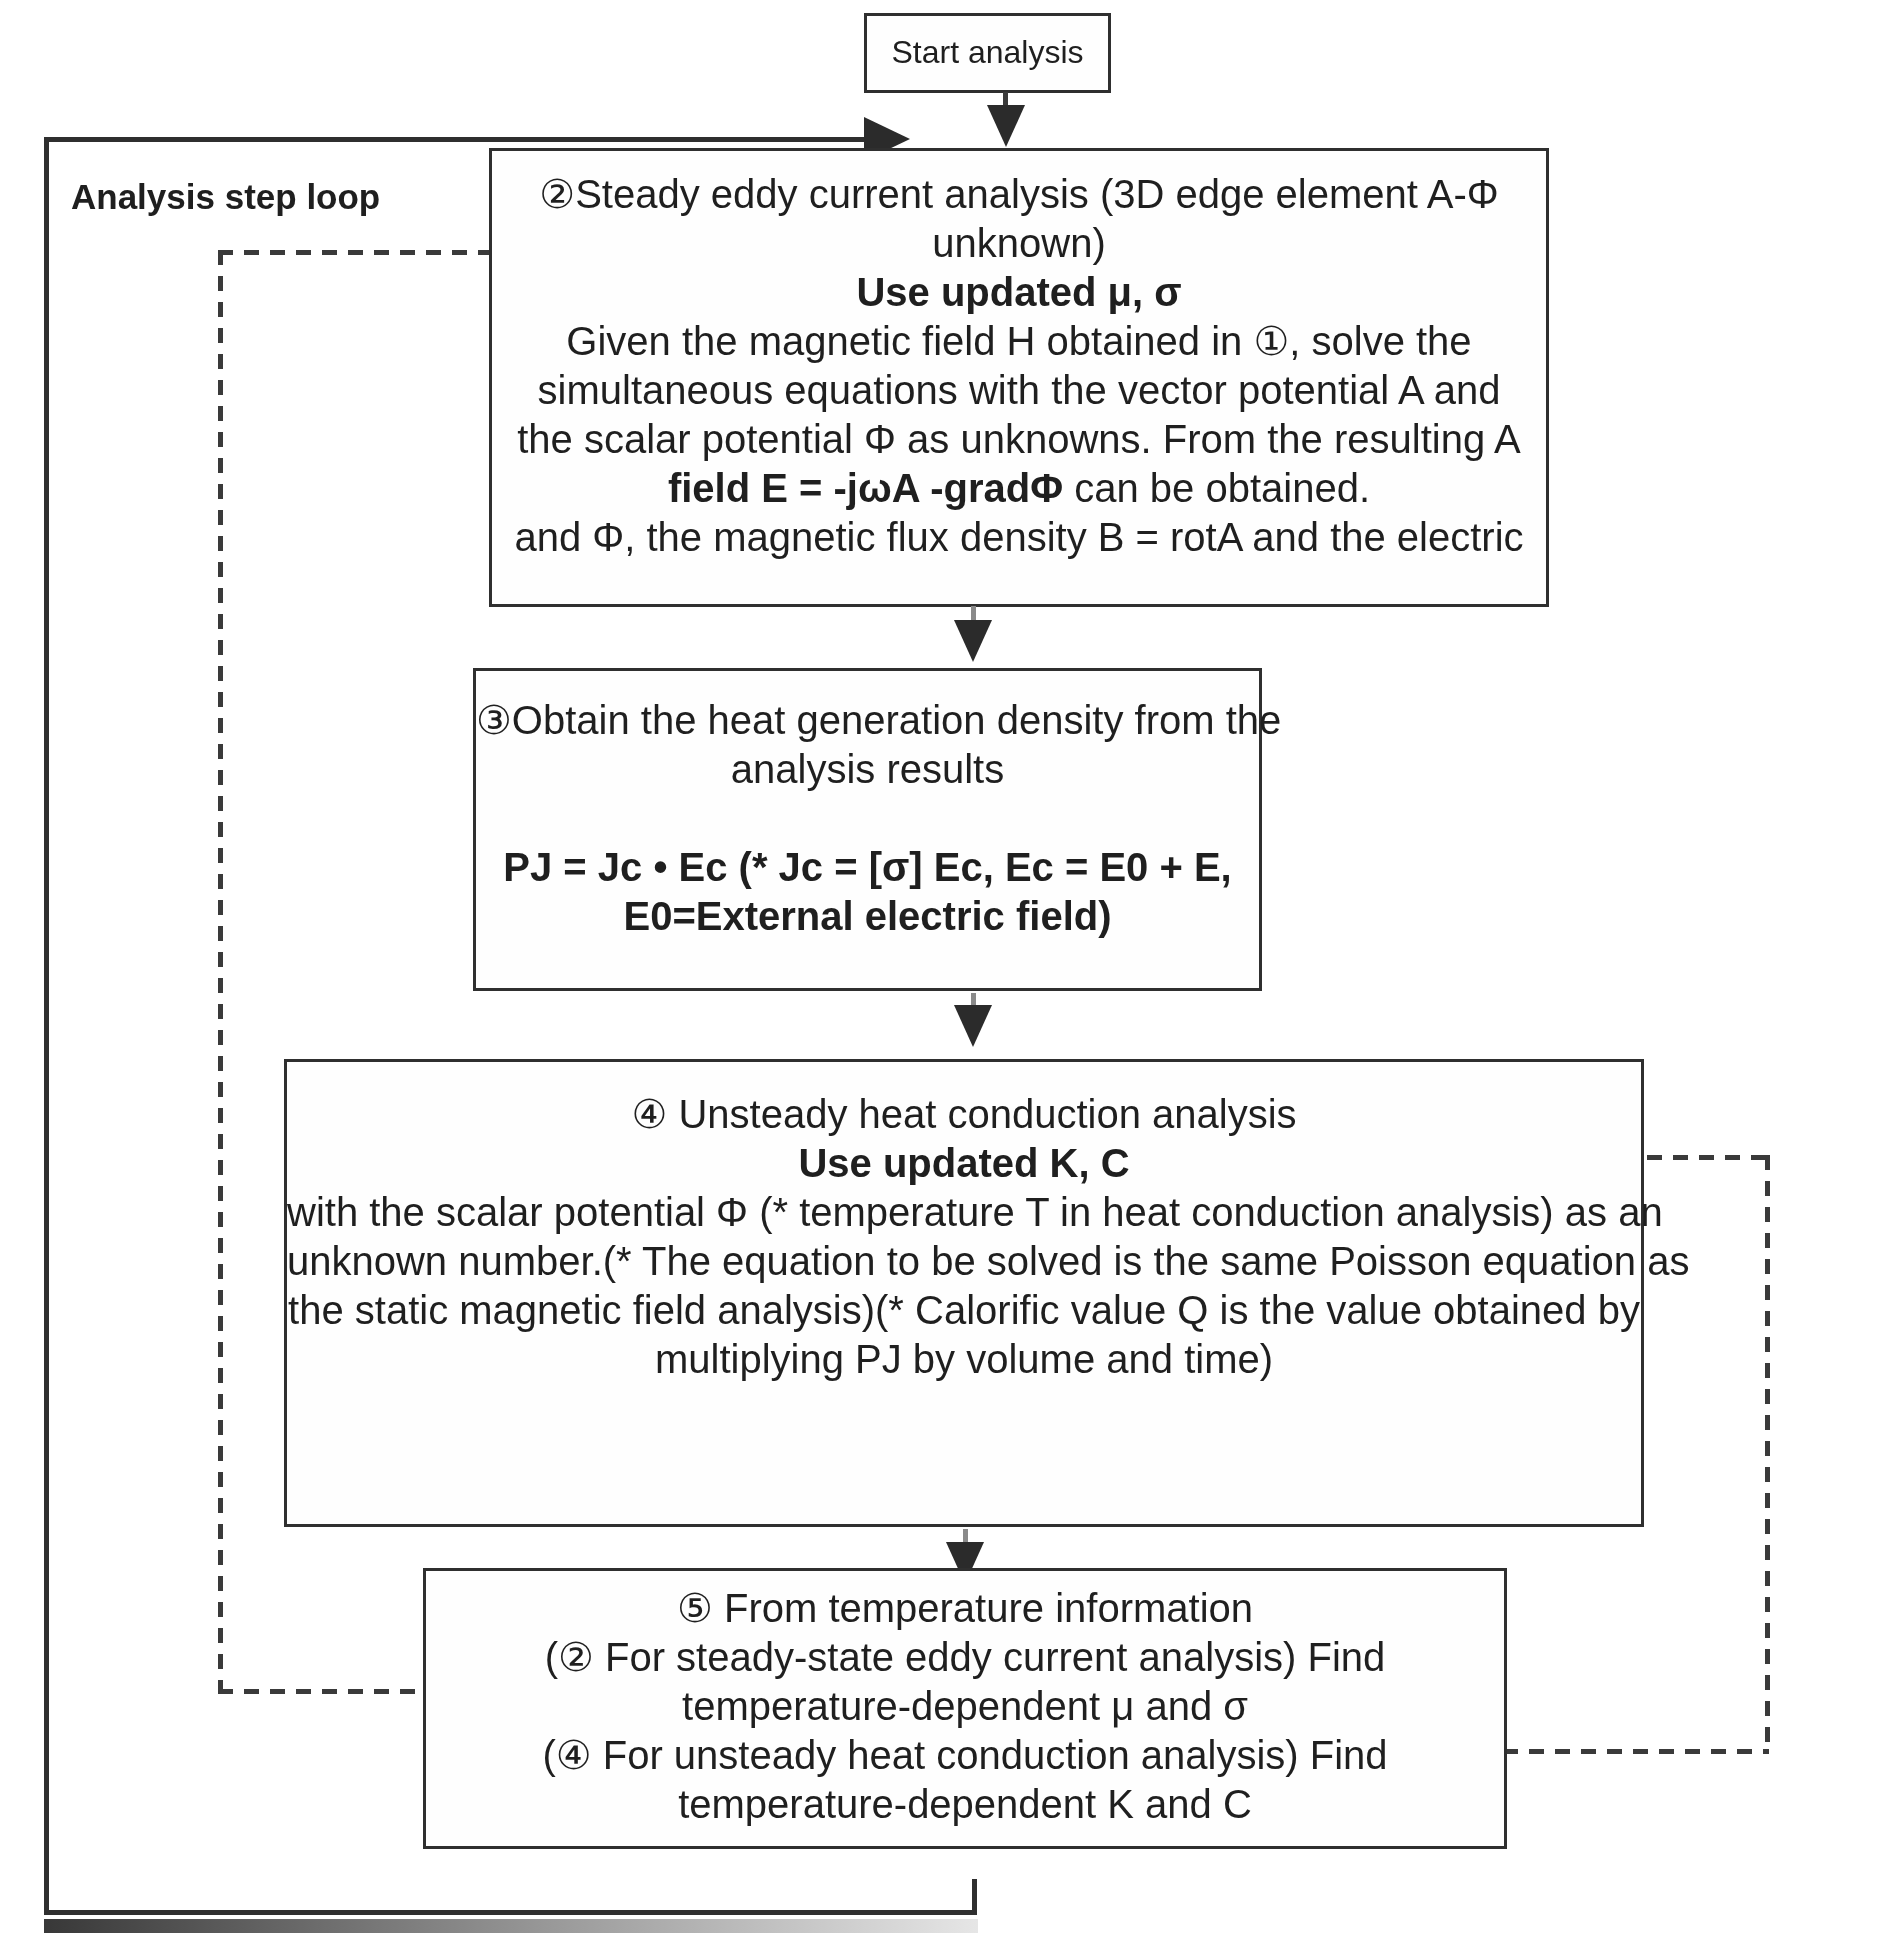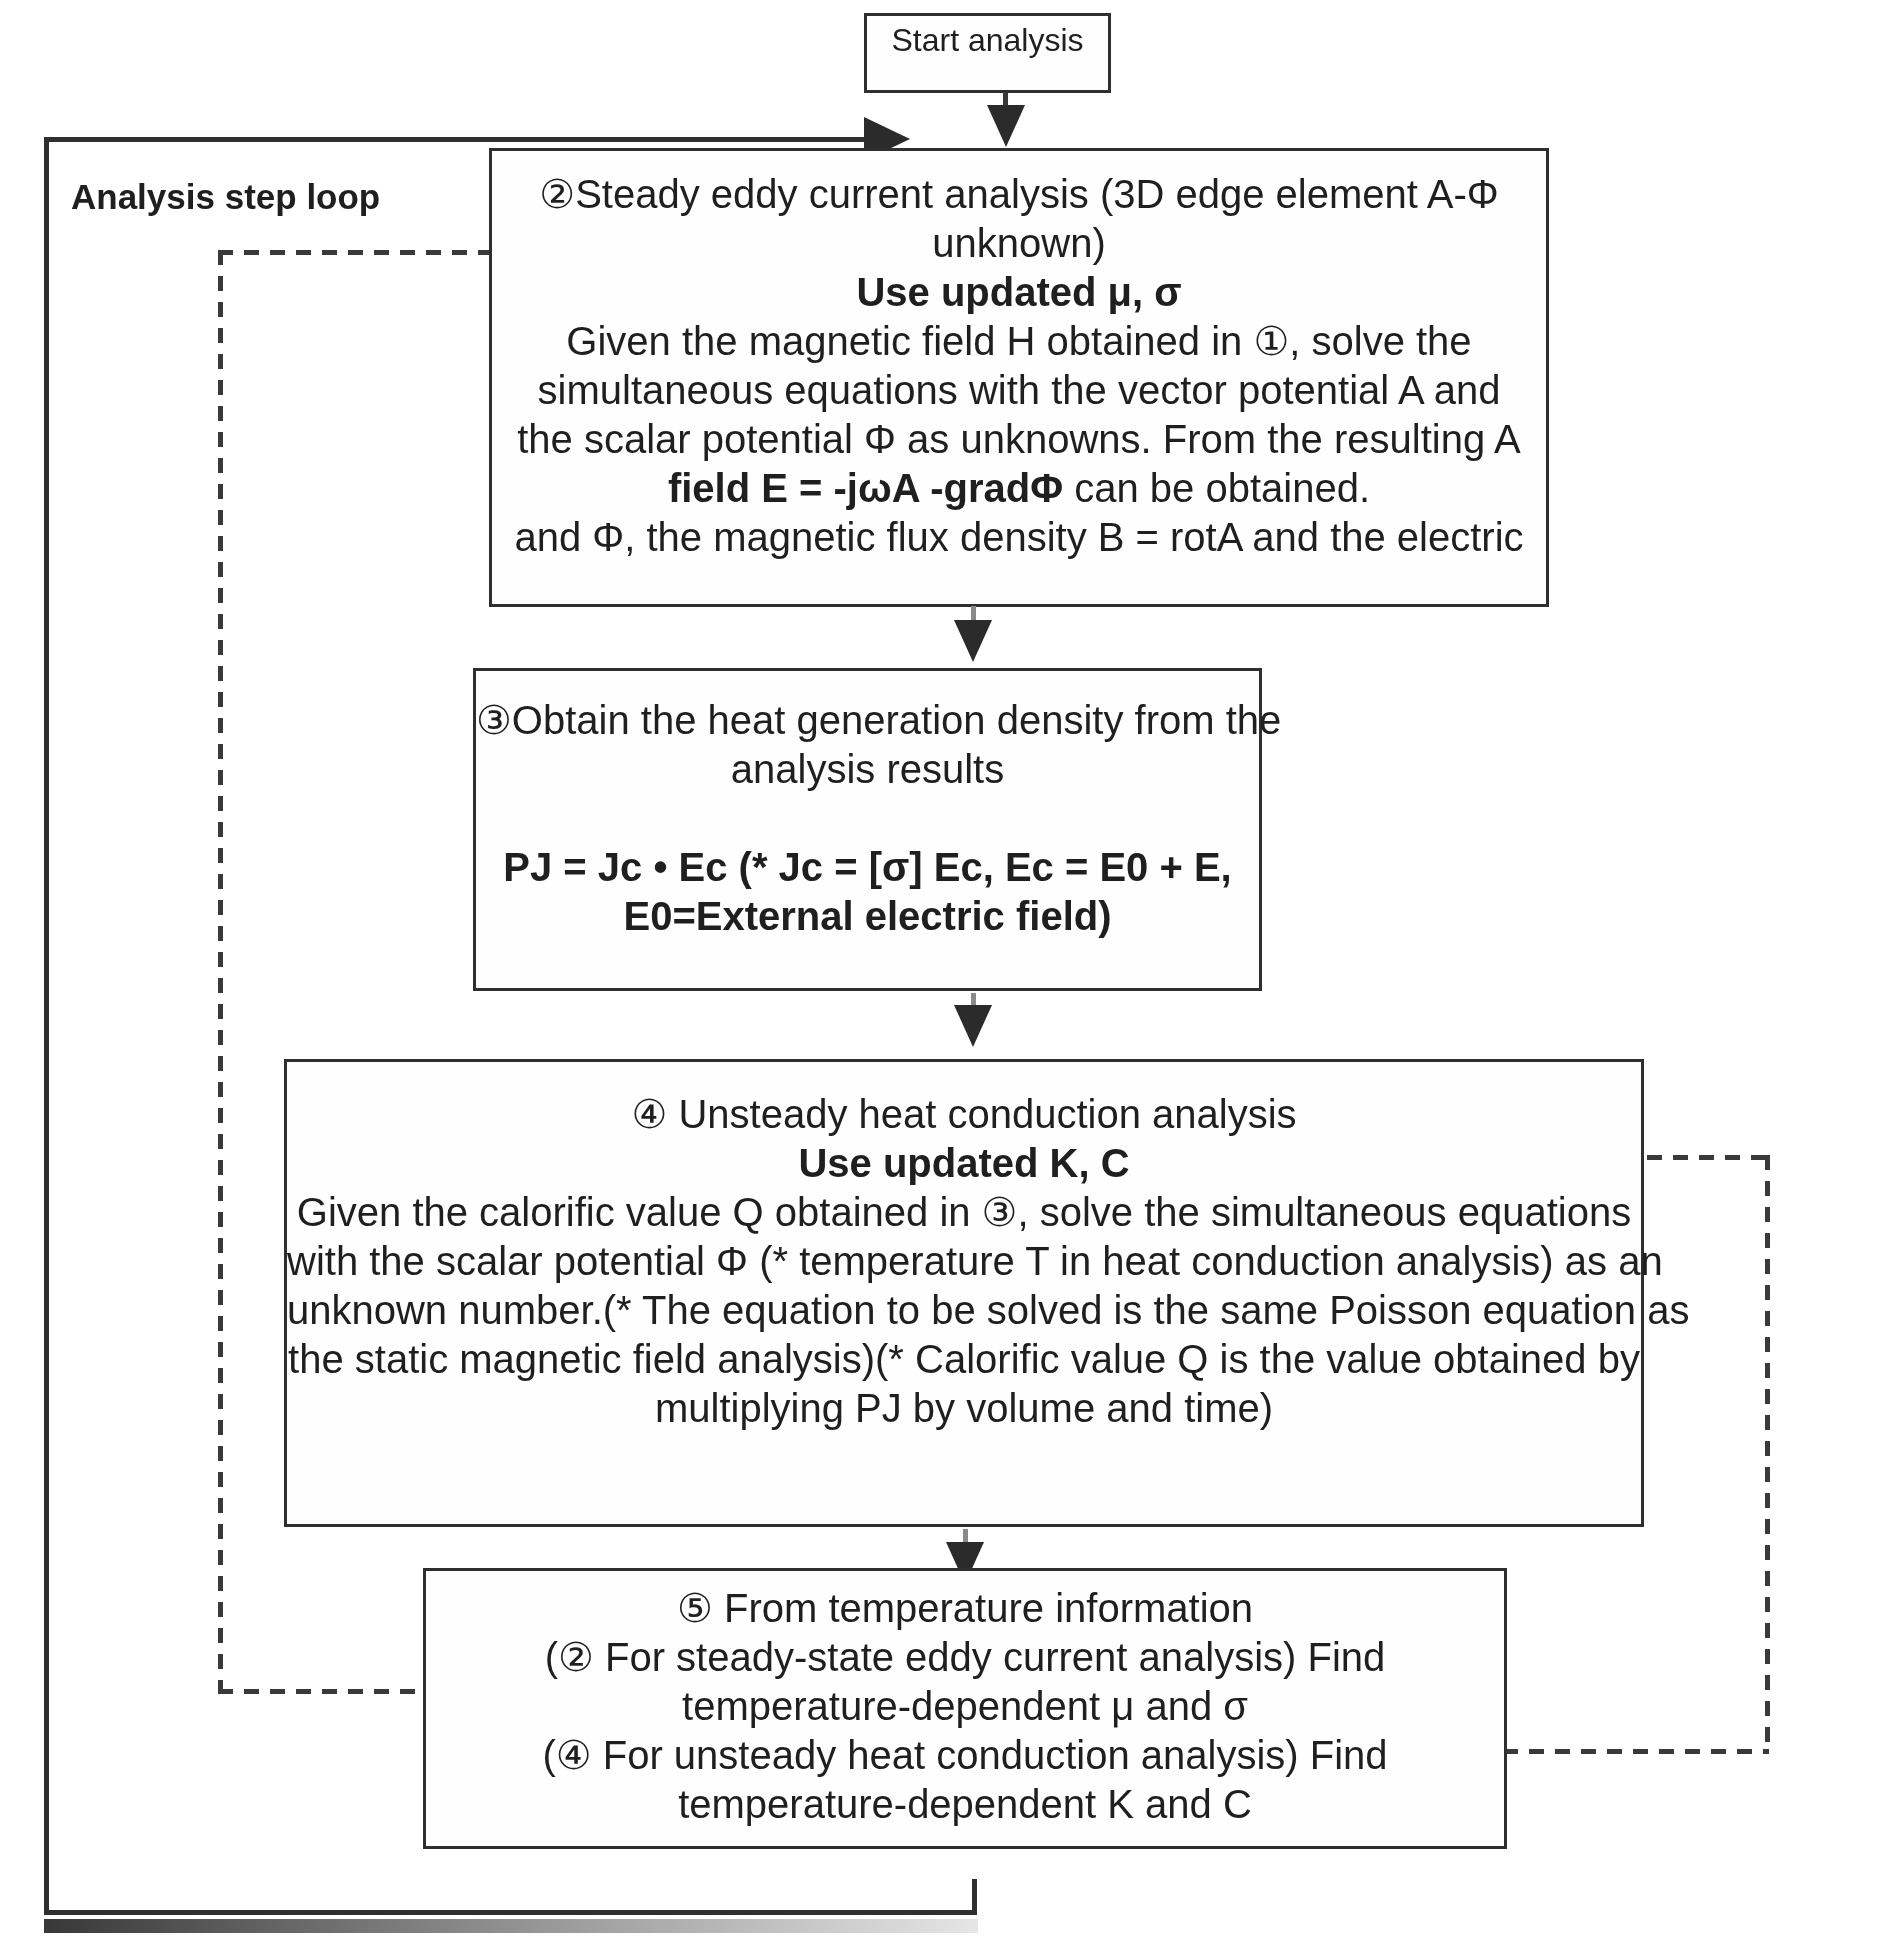--- a/index.html
+++ b/index.html
@@ -3,21 +3,21 @@
 <meta charset="utf-8">
 <style>
   html,body{margin:0;padding:0;background:#ffffff;}
   .stage{position:relative;width:1903px;height:1946px;background:#ffffff;overflow:hidden;
          font-family:"Liberation Sans","DejaVu Sans",sans-serif;color:#1f1f1f;}
   .box{position:absolute;border:3.1px solid #2f2f2f;background:#fefefe;box-sizing:border-box;
        text-align:center;font-size:40px;line-height:49px;}
   .ln{white-space:nowrap;}
   .b{font-weight:bold;}
   .sp{height:49px;}
-  .startbox{display:flex;align-items:flex-start;justify-content:center;font-size:32px;}
+  .startbox{display:flex;align-items:center;justify-content:center;font-size:32px;}
   .looplabel{position:absolute;font-size:35px;font-weight:bold;white-space:nowrap;}
   .hline{position:absolute;height:4.7px;background:#2f2f2f;}
   .vline{position:absolute;width:4.7px;background:#2f2f2f;}
   .shaft{position:absolute;width:4.7px;background:#8a8a8a;}
   .shaft-dark{position:absolute;width:4.7px;background:#3a3a3a;}
   .hdash{position:absolute;height:4.7px;
          background:repeating-linear-gradient(90deg,#3a3a3a 0 14.6px,transparent 14.6px 26px);}
   .vdash{position:absolute;width:4.7px;
          background:repeating-linear-gradient(180deg,#3a3a3a 0 14.6px,transparent 14.6px 26px);}
   .tri{position:absolute;width:0;height:0;}
@@ -87,21 +87,20 @@
     <div class="ln b">PJ = Jc • Ec (* Jc = [σ] Ec, Ec = E0 + E,</div>
     <div class="ln b">E0=External electric field)</div>
   </div>
 
   <div class="shaft" style="left:971px;top:993px;height:15.7px;"></div>
   <div class="tri tri-down" style="left:954px;top:1005px;"></div>
 
   <div class="box" id="box4">
     <div class="ln">④ Unsteady heat conduction analysis</div>
     <div class="ln b">Use updated K, C</div>
-    <div class="ln">Given the calorific value Q obtained in ③, solve the simultaneous equations</div>
     <div class="ln">with the scalar potential Φ (* temperature T in heat conduction analysis) as an</div>
     <div class="ln">unknown number.(* The equation to be solved is the same Poisson equation as</div>
     <div class="ln">the static magnetic field analysis)(* Calorific value Q is the value obtained by</div>
     <div class="ln">multiplying PJ by volume and time)</div>
   </div>
 
   <div class="shaft" style="left:963px;top:1529px;height:16.7px;"></div>
   <div class="tri tri-down" style="left:946px;top:1542px;"></div>
 
   <div class="box" id="box5">

